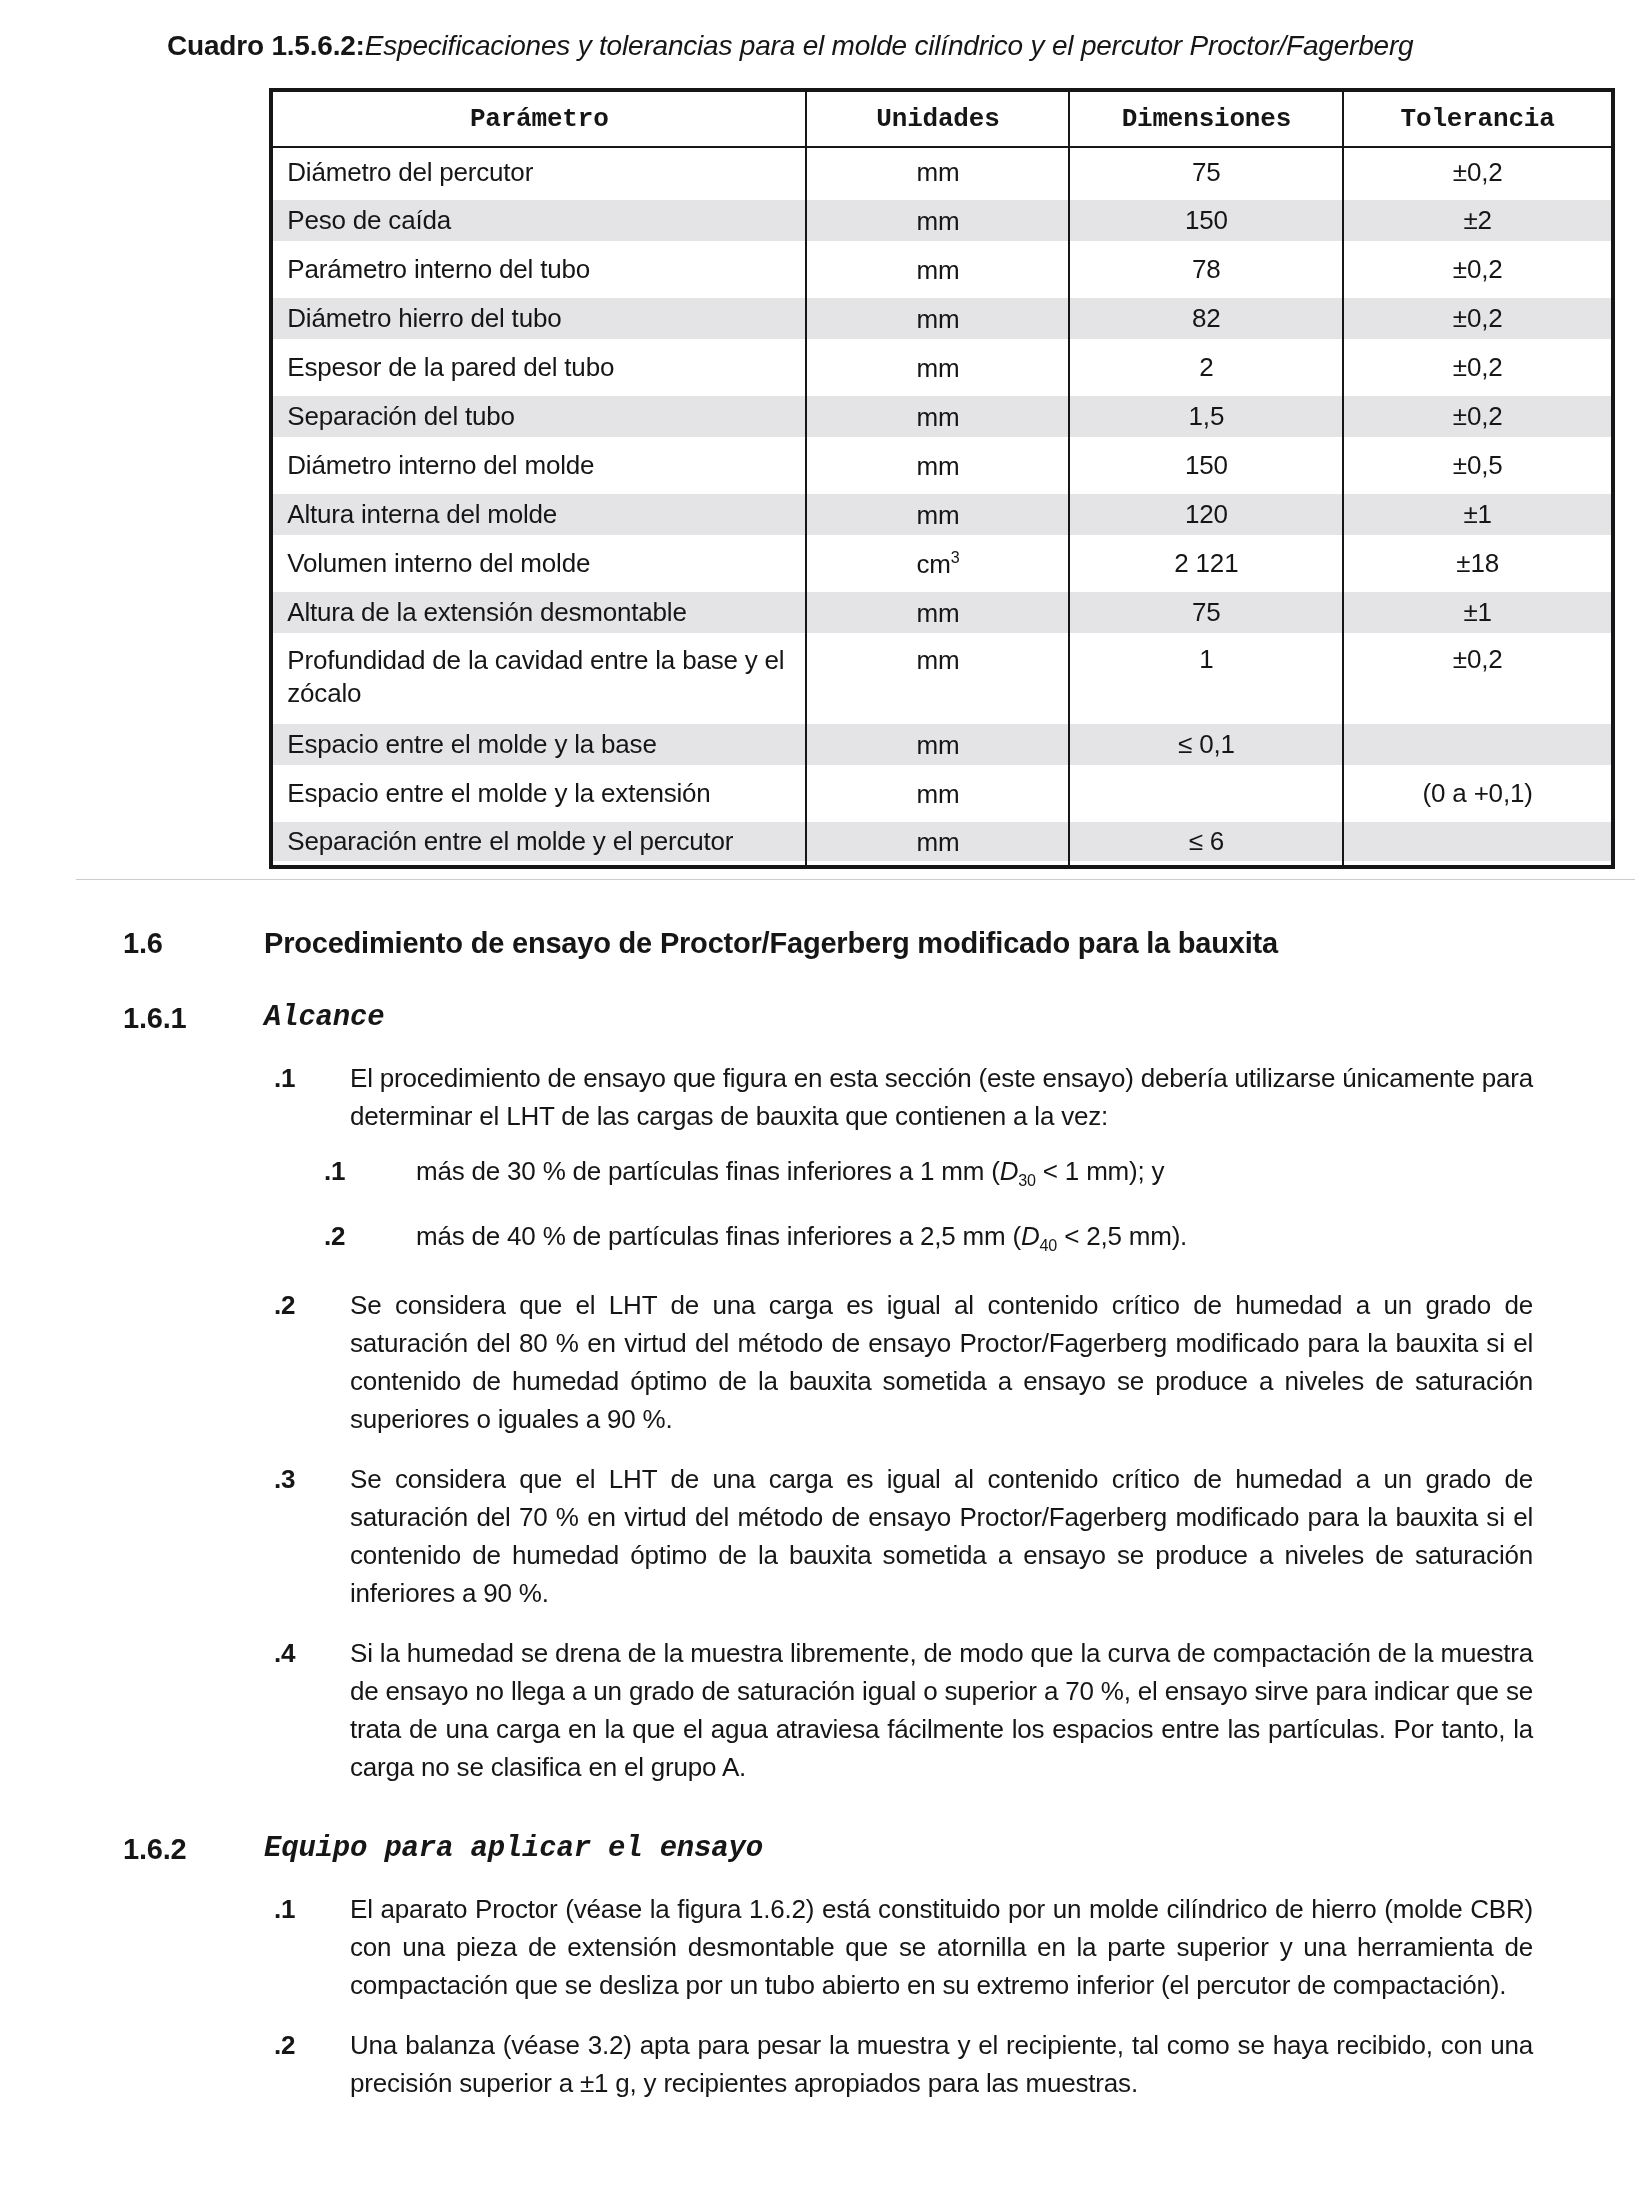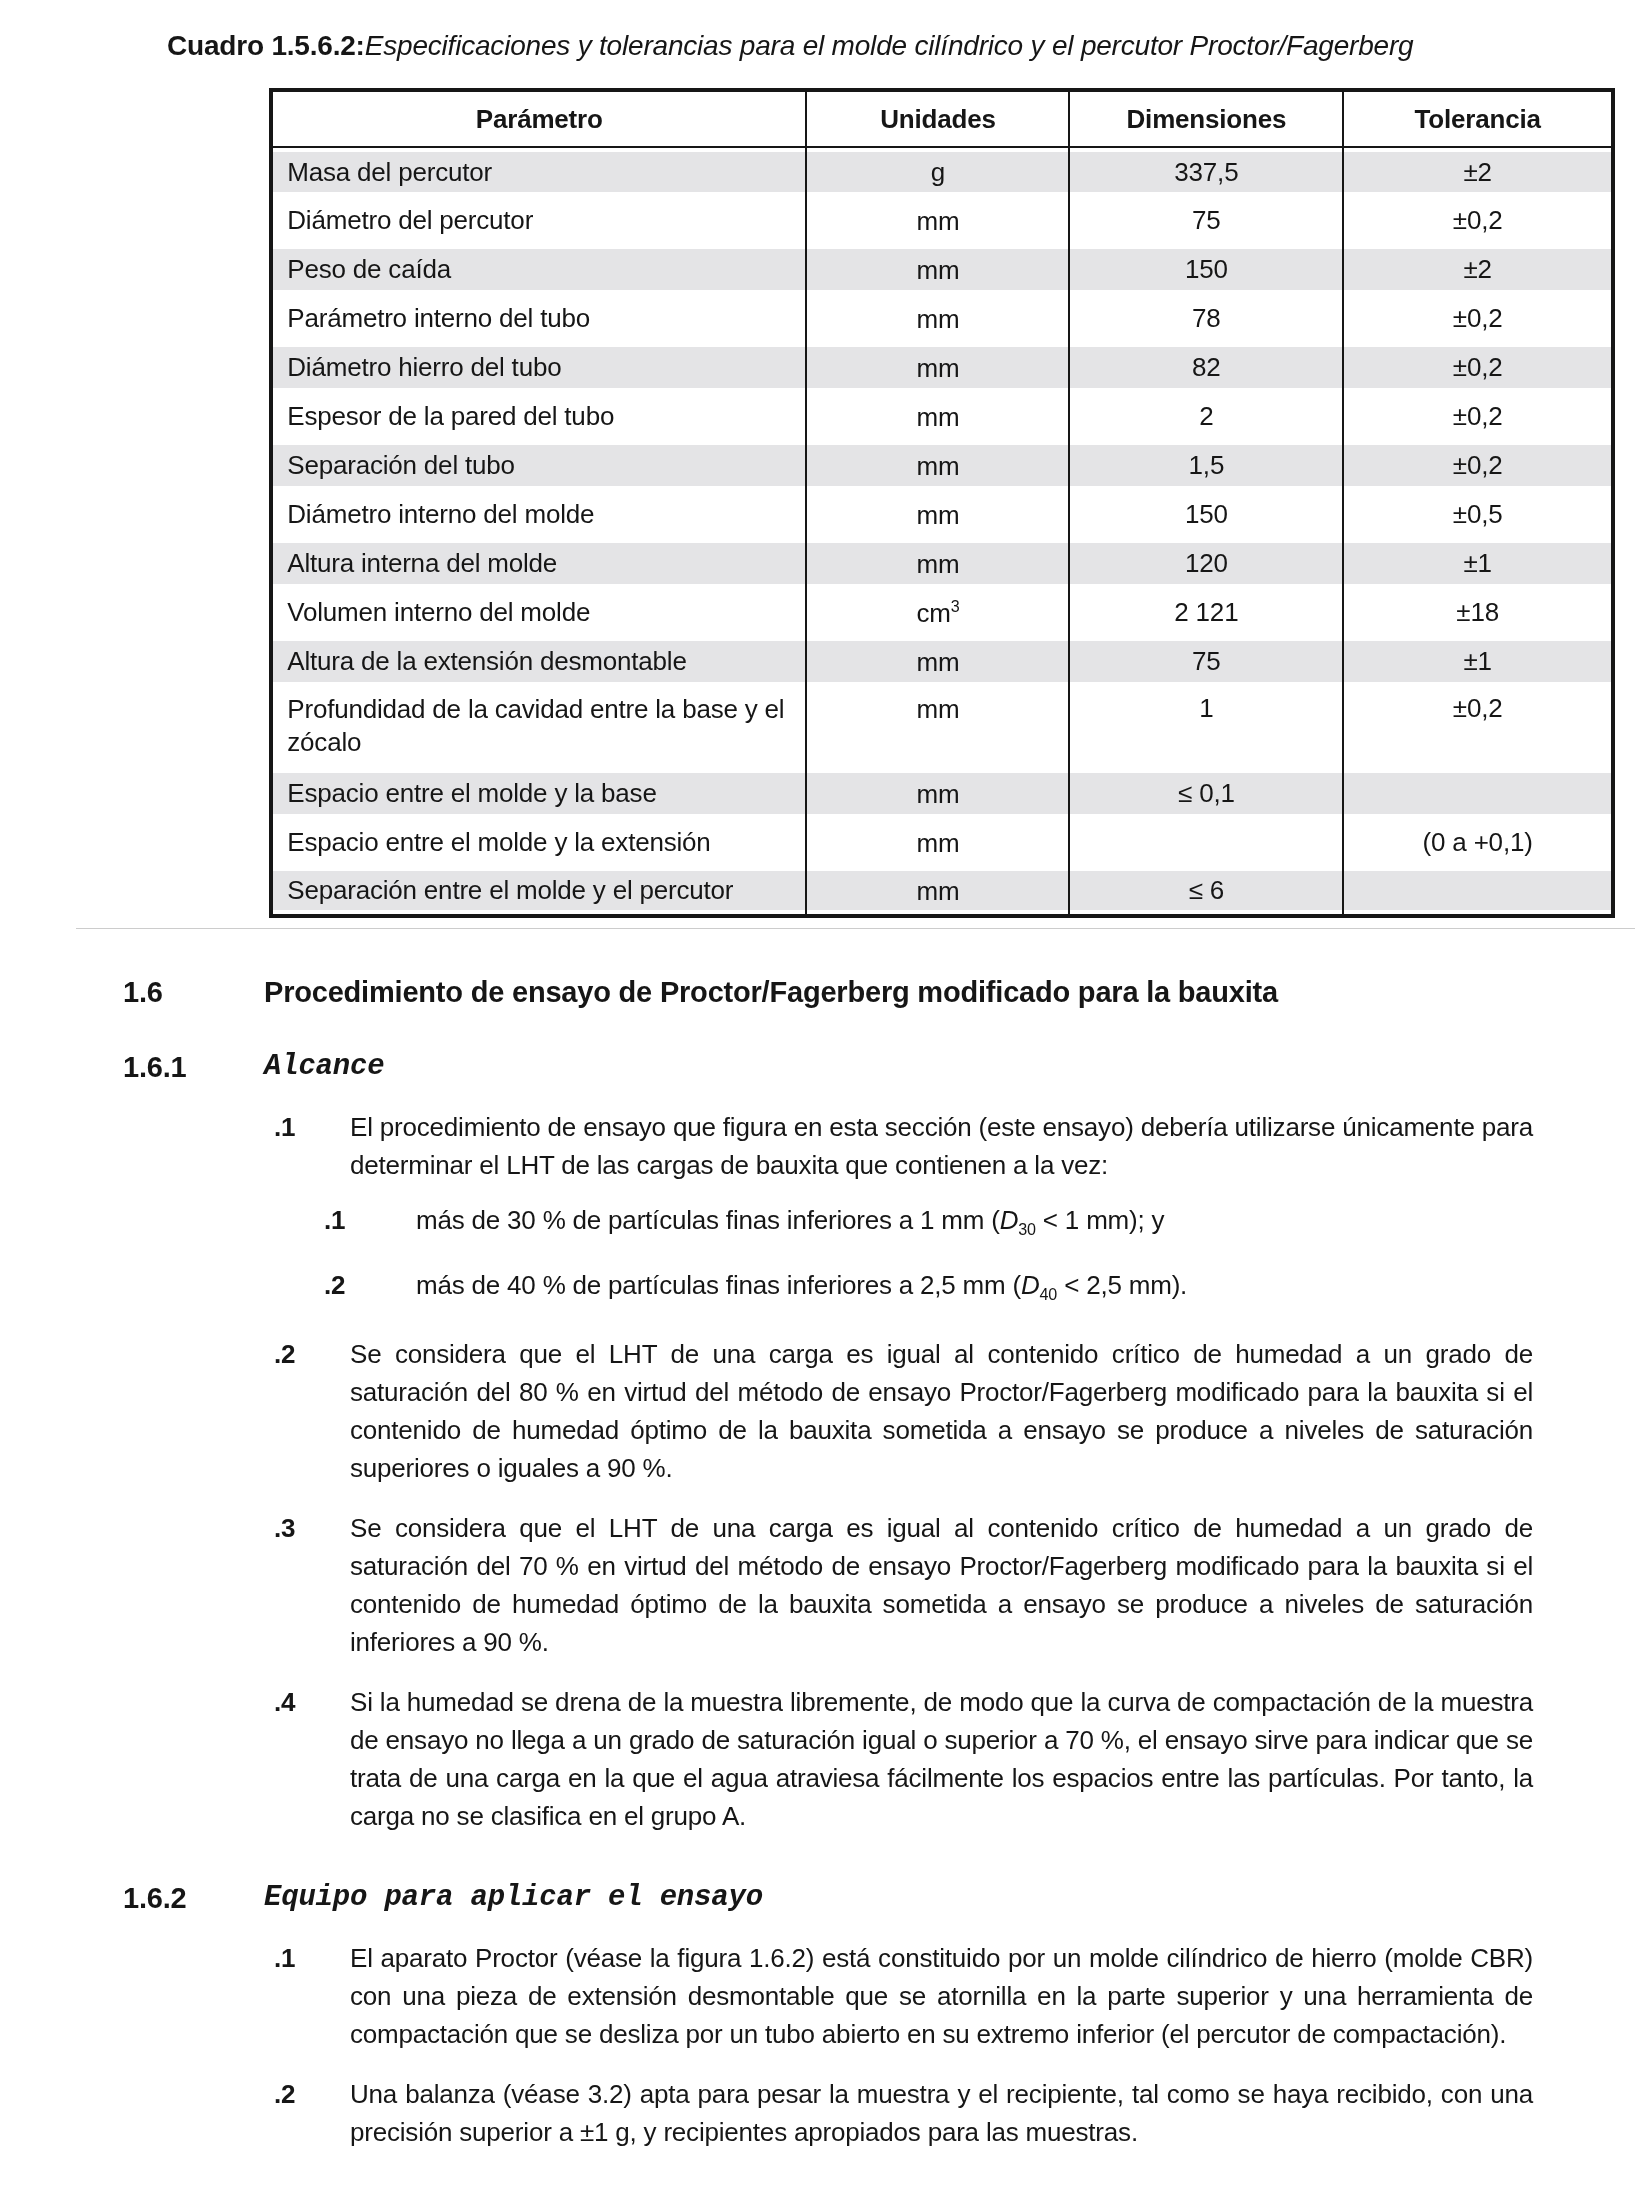--- a/index.html
+++ b/index.html
@@ -27,20 +27,21 @@
   table.spec th, table.spec td {
     border-left:2.4px solid #161616;
     border-right:2.4px solid #161616;
   }
   table.spec th {
     height:57px;
     border-bottom:2.4px solid #161616;
     font-weight:bold;
     text-align:center;
     background:#ffffff;
+    font-family:Liberation Mono, monospace;
   }
   table.spec td { height:49px; vertical-align:middle; }
   td.c-param { text-align:left; padding:0 14.3px; line-height:33px; }
   td.c-center { text-align:center; padding:0 4.8px; }
   tr.stripe td {
     background-image:linear-gradient(#e4e4e6,#e4e4e6);
     background-repeat:no-repeat;
     background-size:100% calc(100% - 8px);
     background-position:0 50%;
   }
@@ -84,26 +85,20 @@
     </colgroup>
     <thead>
       <tr>
         <th>Parámetro</th>
         <th>Unidades</th>
         <th>Dimensiones</th>
         <th>Tolerancia</th>
       </tr>
     </thead>
     <tbody>
-      <tr class="stripe">
-        <td class="c-param">Masa del percutor</td>
-        <td class="c-center"><span>g</span><sup></sup></td>
-        <td class="c-center">337,5</td>
-        <td class="c-center">±2</td>
-      </tr>
       <tr>
         <td class="c-param">Diámetro del percutor</td>
         <td class="c-center"><span>mm</span><sup></sup></td>
         <td class="c-center">75</td>
         <td class="c-center">±0,2</td>
       </tr>
       <tr class="stripe">
         <td class="c-param">Peso de caída</td>
         <td class="c-center"><span>mm</span><sup></sup></td>
         <td class="c-center">150</td>

